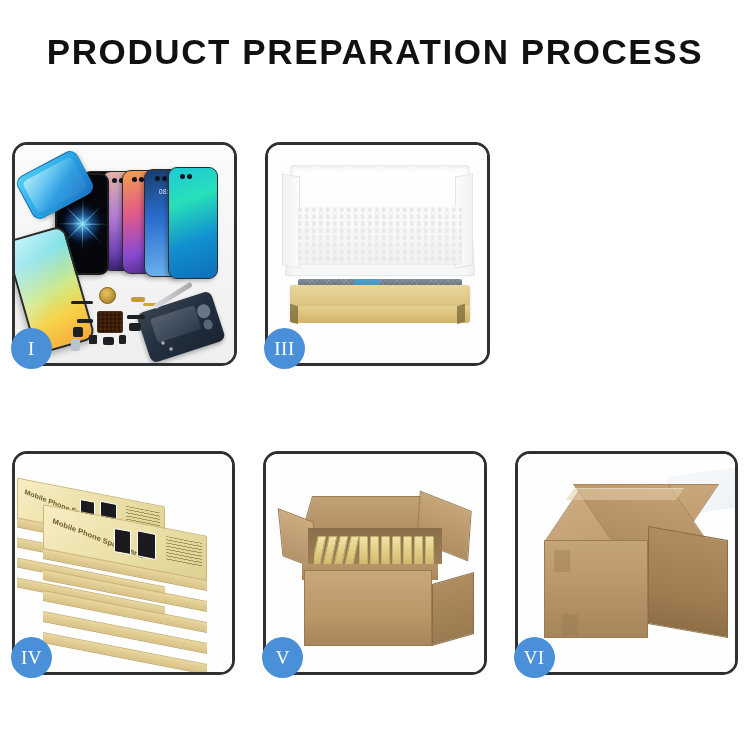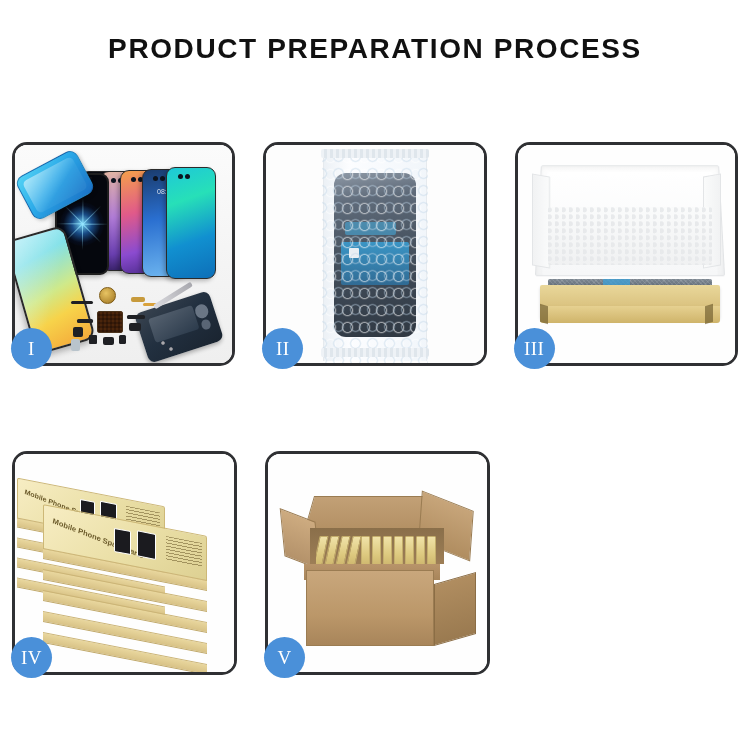--- a/index.html
+++ b/index.html
@@ -8,21 +8,21 @@
     background: #ffffff;
     font-family: "Liberation Sans", sans-serif;
     overflow: hidden;
   }
   .page { position: relative; width: 750px; height: 750px; background: #fff; }
 
   
   .header { position: absolute; top: 34px; left: 0; width: 750px; text-align: center; }
   .title {
     font-family: "Liberation Sans", sans-serif;
-    font-size: 28px; font-weight: 700; color: #111;
+    font-size: 35px; font-weight: 700; color: #111;
     letter-spacing: 1.6px; line-height: 1.05; white-space: nowrap;
   }
   .subtitle {
     margin-top: 11px;
     font-family: "Liberation Sans", sans-serif;
     font-size: 15.2px; font-weight: 400; color: #1a1a1a;
     letter-spacing: 0.25px; white-space: nowrap;
   }
 
   
@@ -532,37 +532,20 @@
               <div class="screw" style="left:92px; top:56px;"></div>
               <div class="screw" style="left:100px; top:62px;"></div>
               <div class="tweezer"></div>
             </div>
 
           </div>
         </div>
         <div class="badge">I</div>
       </div>
 
-      <div class="panel">
-        <div class="panel-inner">
-          <div class="scene-bubble">
-            <div class="bw-bag"></div>
-            <div class="bw-item">
-              <div class="tape2"></div>
-              <div class="tape"></div>
-              <div class="lbl"></div>
-            </div>
-            <div class="bubbles"></div>
-            <div class="bubbles2"></div>
-            <div class="bw-seal top"></div>
-            <div class="bw-seal bot"></div>
-          </div>
-        </div>
-        <div class="badge">II</div>
-      </div>
 
       <div class="panel">
         <div class="panel-inner">
           <div class="scene-mailer">
             <div class="mb-lid"></div>
             <div class="mb-flapL"></div>
             <div class="mb-flapR"></div>
             <div class="mb-foam"></div>
             <div class="mb-content">
               <div class="noise"></div>
@@ -634,17 +617,32 @@
               <div class="ybar" style="left:111px;"></div>
             </div>
             <div class="oc-flap-front"></div>
             <div class="oc-body"></div>
             <div class="oc-right"></div>
           </div>
         </div>
         <div class="badge">V</div>
       </div>
 
+      <div class="panel">
+        <div class="panel-inner">
+          <div class="scene-sealed">
+            <div class="sc-wrap"></div>
+            <div class="sc-top"></div>
+            <div class="sc-top2"></div>
+            <div class="sc-face"></div>
+            <div class="sc-faceR"></div>
+            <div class="sc-tape" style="left:52px; top:34px; width:110px; height:12px; transform:skewX(-34deg);"></div>
+            <div class="sc-tab" style="left:36px; top:96px;"></div>
+            <div class="sc-tab" style="left:44px; top:160px;"></div>
+          </div>
+        </div>
+        <div class="badge">VI</div>
+      </div>
 
     </div>
 
   </div>
 </div>
 
 </body></html>

